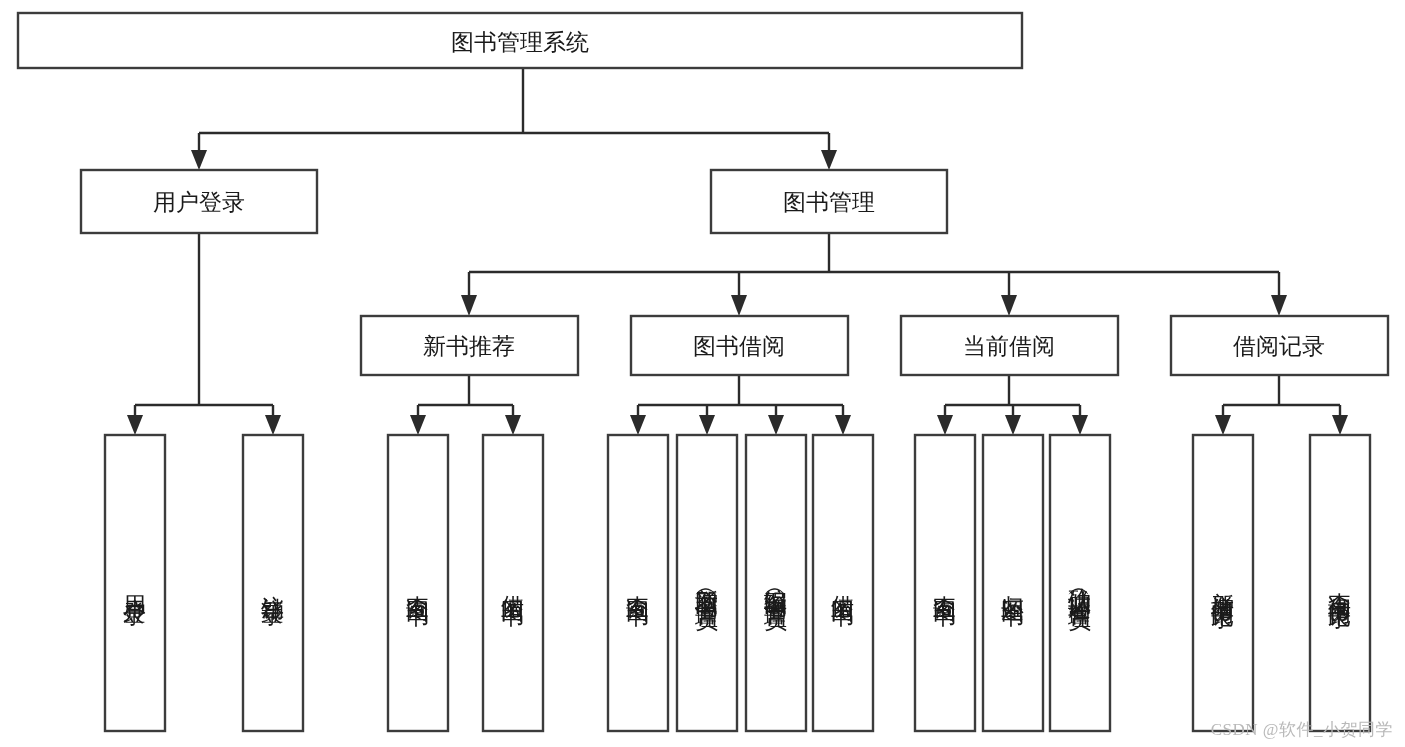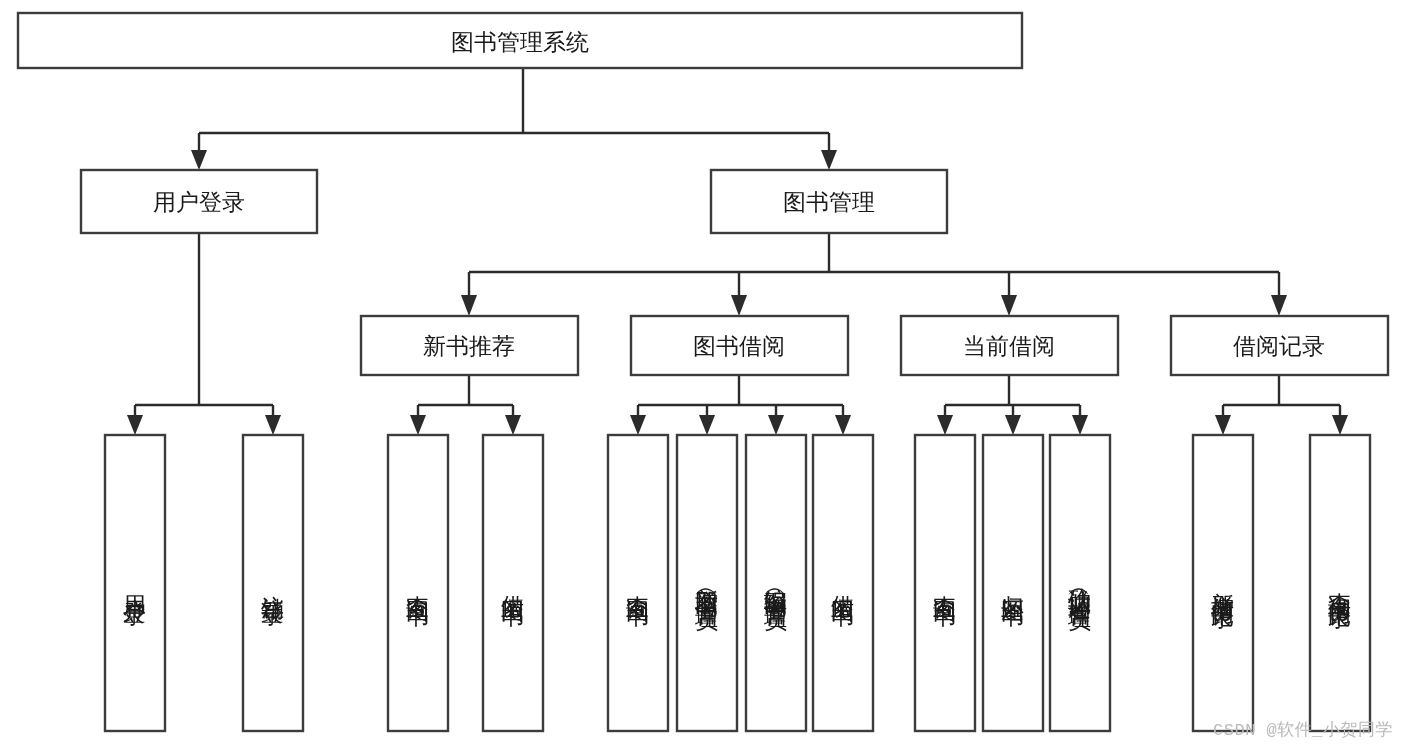--- a/index.html
+++ b/index.html
@@ -57,21 +57,21 @@
   .label-v {
     font-size: 23px;
     writing-mode: vertical-rl;
     text-orientation: upright;
     letter-spacing: 3px;
   }
   .watermark {
     position: absolute;
     right: 12px;
     bottom: 6px;
-    font-family: Liberation Mono, monospace;
+    font-family: Liberation Serif, serif;
     font-size: 17px;
     color: #b9b9b9;
     white-space: nowrap;
     user-select: none;
     letter-spacing: 0.5px;
   }
 </style>
 </head>
 <body>
 

